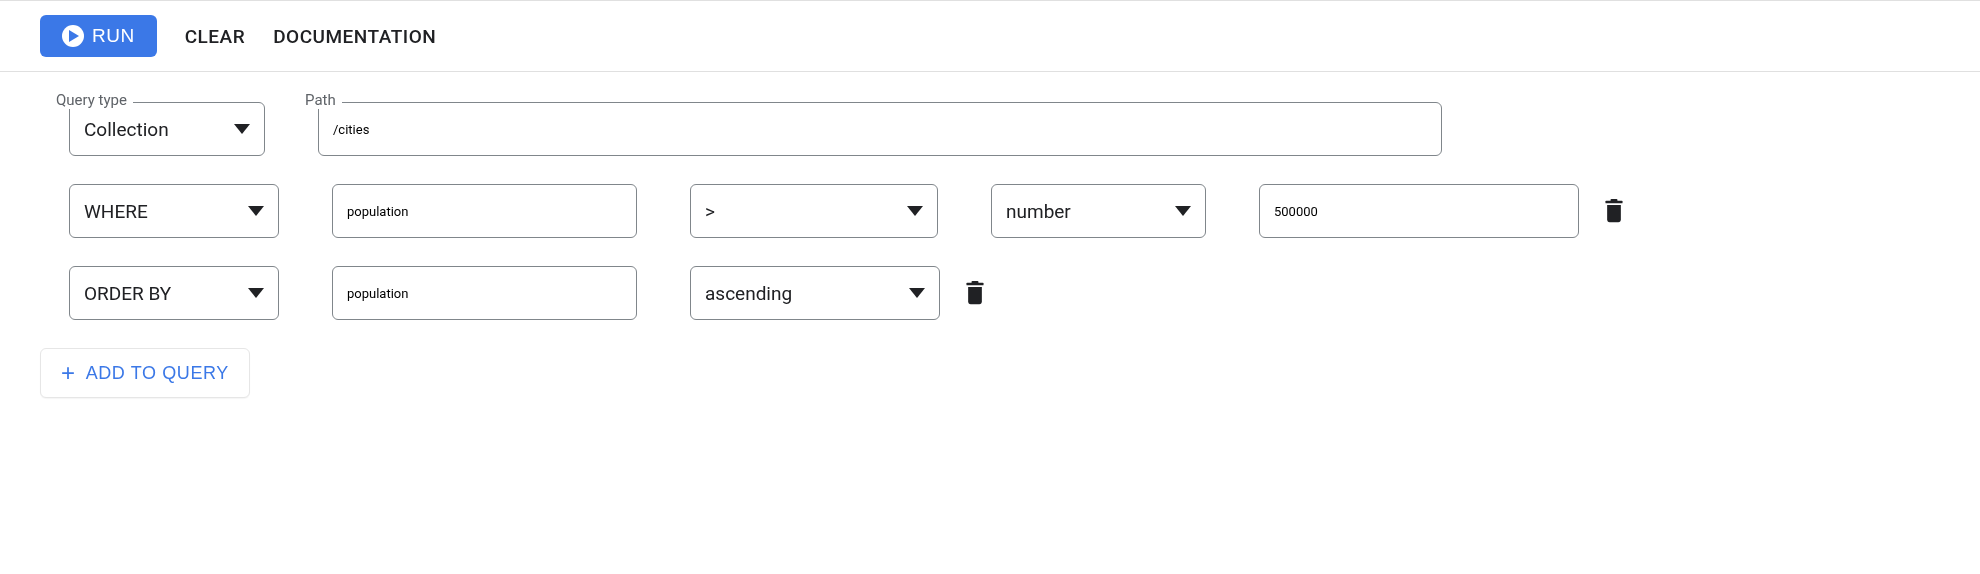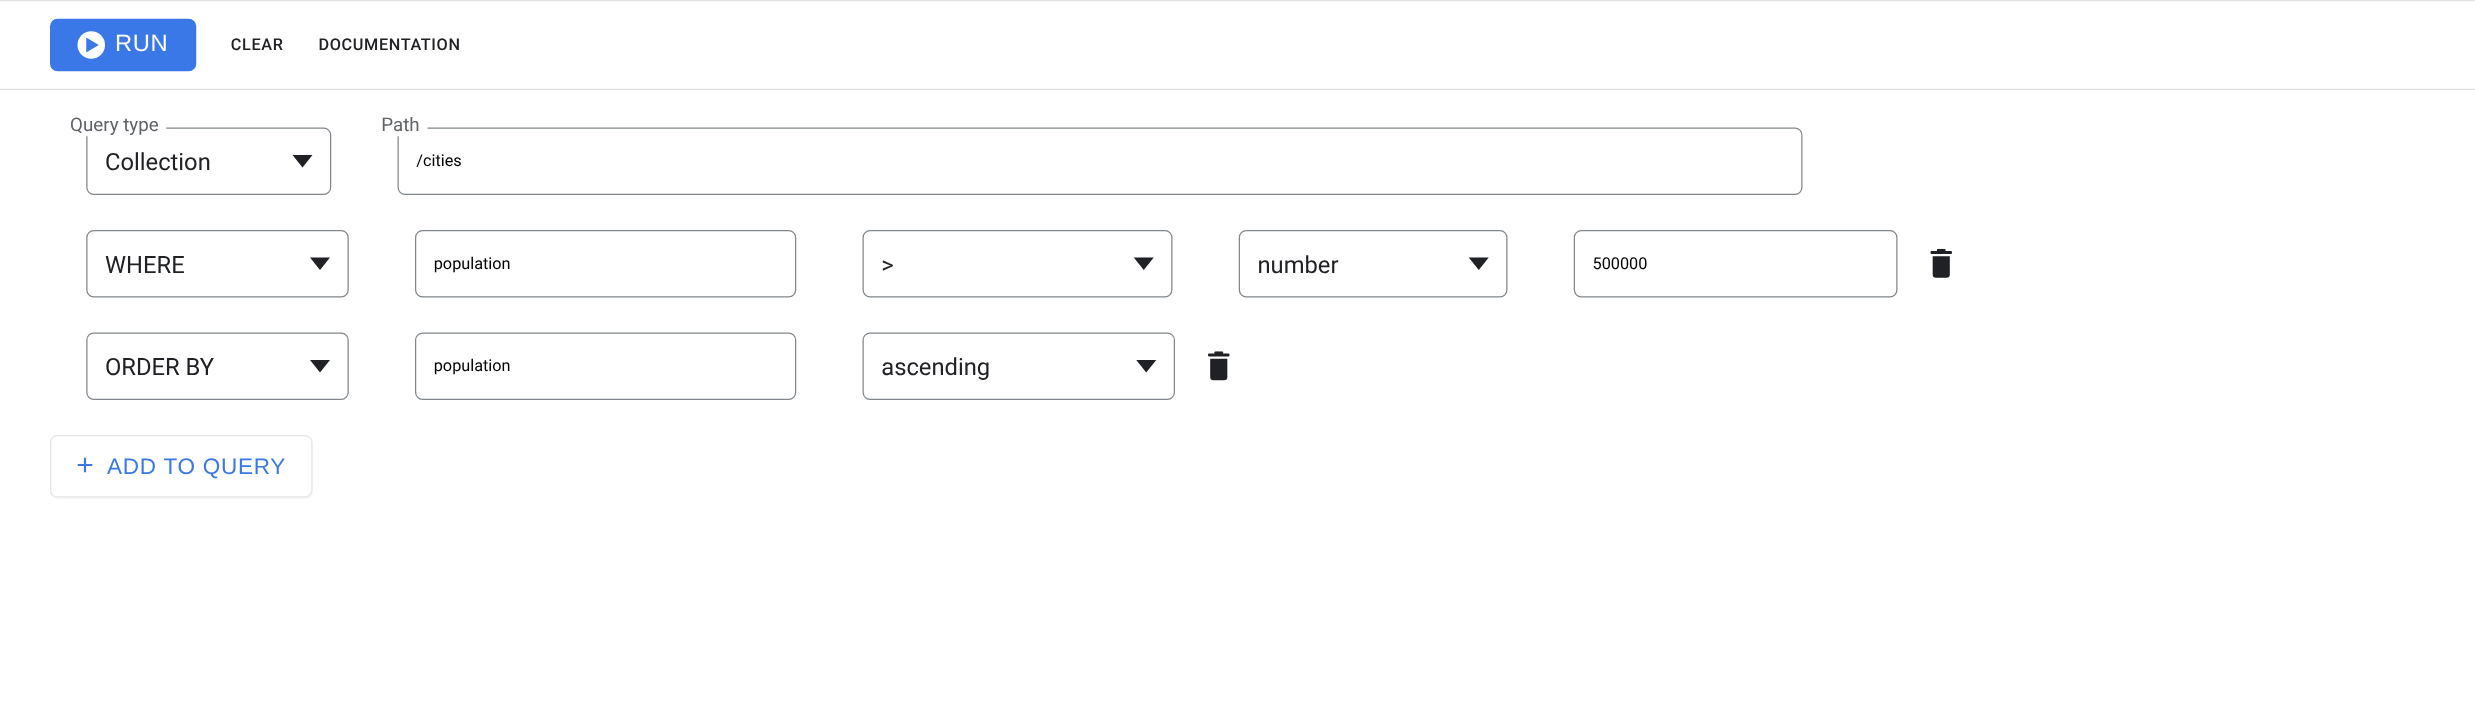--- a/index.html
+++ b/index.html
@@ -35,21 +35,21 @@
       width: 22px;
       height: 22px;
       background: #fff;
       border-radius: 50%;
       display: inline-flex;
       align-items: center;
       justify-content: center;
     }
     .run-btn .play-icon svg { width: 12px; height: 12px; fill: #3b78e7; margin-left: 2px; }
     .toolbar-link {
-      font-size: 13px;
+      font-size: 19px;
       font-weight: 500;
       letter-spacing: 0.5px;
       color: #202124;
       cursor: pointer;
     }
     .builder {
       padding: 30px 40px;
     }
     .row {
       display: flex;
@@ -93,21 +93,21 @@
       font-family: inherit;
       background: transparent;
     }
     .chevron { width: 0; height: 0; border-left: 8px solid transparent; border-right: 8px solid transparent; border-top: 10px solid #202124; }
     .w-qtype { width: 225px; }
     .w-path { flex: 1; max-width: 1153px; }
     .w-clause { width: 210px; }
     .w-fieldname { width: 305px; }
     .w-op { width: 248px; }
     .w-vtype { width: 215px; }
-    .w-val { width: 259px; }
+    .w-val { width: 320px; }
     .w-dir { width: 250px; }
     .trash-icon {
       cursor: pointer;
       width: 22px;
       height: 24px;
       display: inline-block;
     }
     .trash-icon svg { width: 22px; height: 24px; fill: #202124; }
     .add-btn {
       display: inline-flex;

